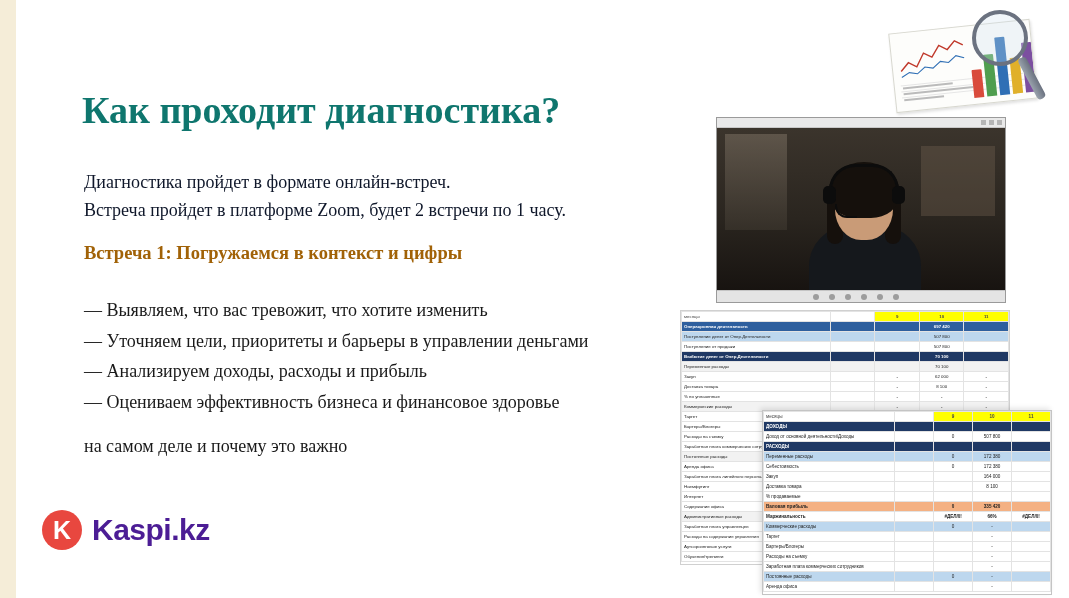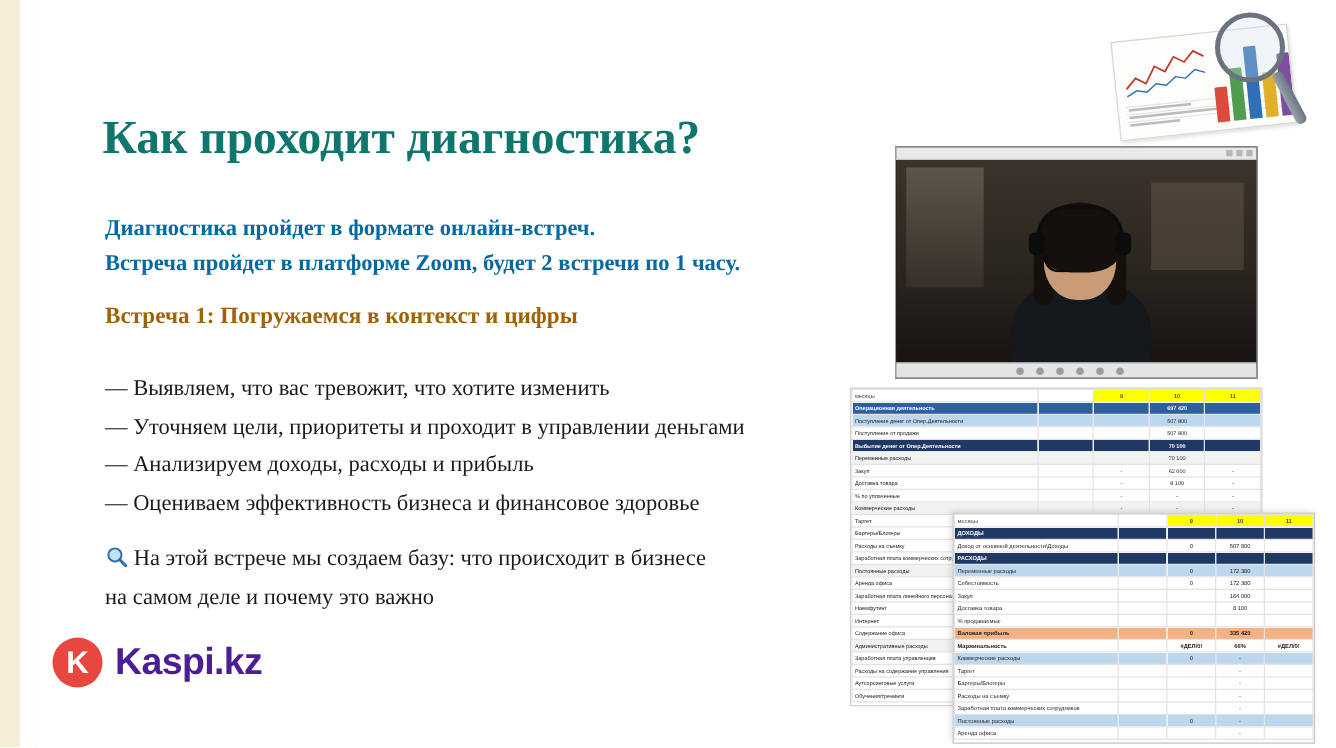--- a/index.html
+++ b/index.html
@@ -47,22 +47,21 @@
     white-space: nowrap;
   }
   
   .intro {
     position: absolute;
     left: 84px;
     top: 168px;
     width: 580px;
     font-size: 18px;
     line-height: 28px;
-    color: #0369a1;
-    font-weight: bold;
+    color: #0f172a;
   }
   .intro div { white-space: nowrap; }
   
   .subheading {
     position: absolute;
     left: 84px;
     top: 243px;
     font-size: 18.5px;
     font-weight: bold;
     color: #a16207;
@@ -414,34 +413,26 @@
 
   <div class="intro">
     <div>Диагностика пройдет в формате онлайн-встреч.</div>
     <div>Встреча пройдет в платформе Zoom, будет 2 встречи по 1 часу.</div>
   </div>
 
   <div class="subheading">Встреча 1: Погружаемся в контекст и цифры</div>
 
   <div class="bullets">
     <div class="b">— Выявляем, что вас тревожит, что хотите изменить</div>
-    <div class="b">— Уточняем цели, приоритеты и проходит в управлении деньгами</div>
+    <div class="b">— Уточняем цели, приоритеты и барьеры в управлении деньгами</div>
     <div class="b">— Анализируем доходы, расходы и прибыль</div>
     <div class="b">— Оцениваем эффективность бизнеса и финансовое здоровье</div>
   </div>
 
   <div class="note">
-    <div class="note-line">
-      <span class="lens">
-        <svg width="19" height="19" viewBox="0 0 24 24">
-          <circle cx="10" cy="10" r="6.6" fill="rgba(120,190,230,0.45)" stroke="#2f6fb5" stroke-width="2"></circle>
-          <line x1="14.8" y1="14.8" x2="21" y2="21" stroke="#2f6fb5" stroke-width="3" stroke-linecap="round"></line>
-        </svg>
-      </span><span>На этой встрече мы создаем базу: что происходит в бизнесе</span>
-    </div>
     <div class="note-line">на самом деле и почему это важно</div>
   </div>
 
   <div class="logo">
     <div class="logo-mark">
       <div class="glyph">K</div>
     </div>
     <div class="logo-text">Kaspi.kz</div>
   </div>
 

